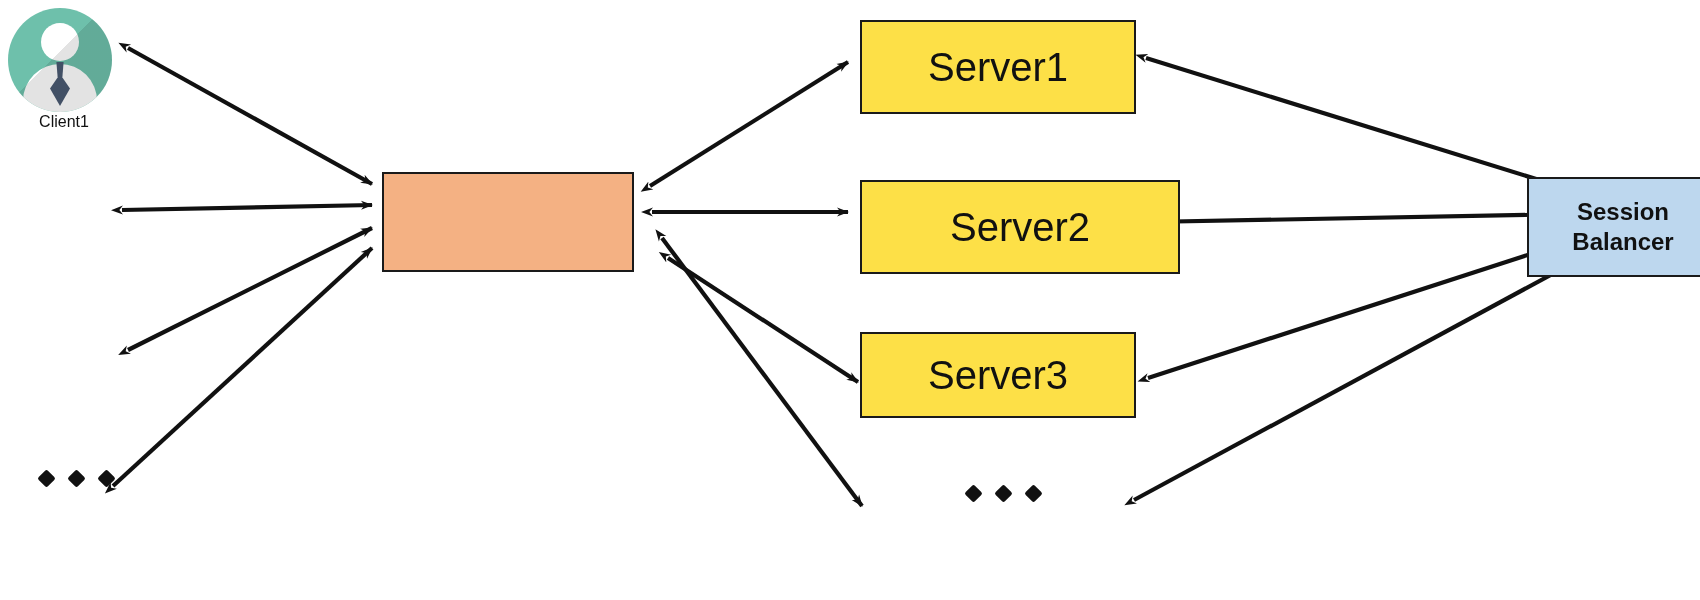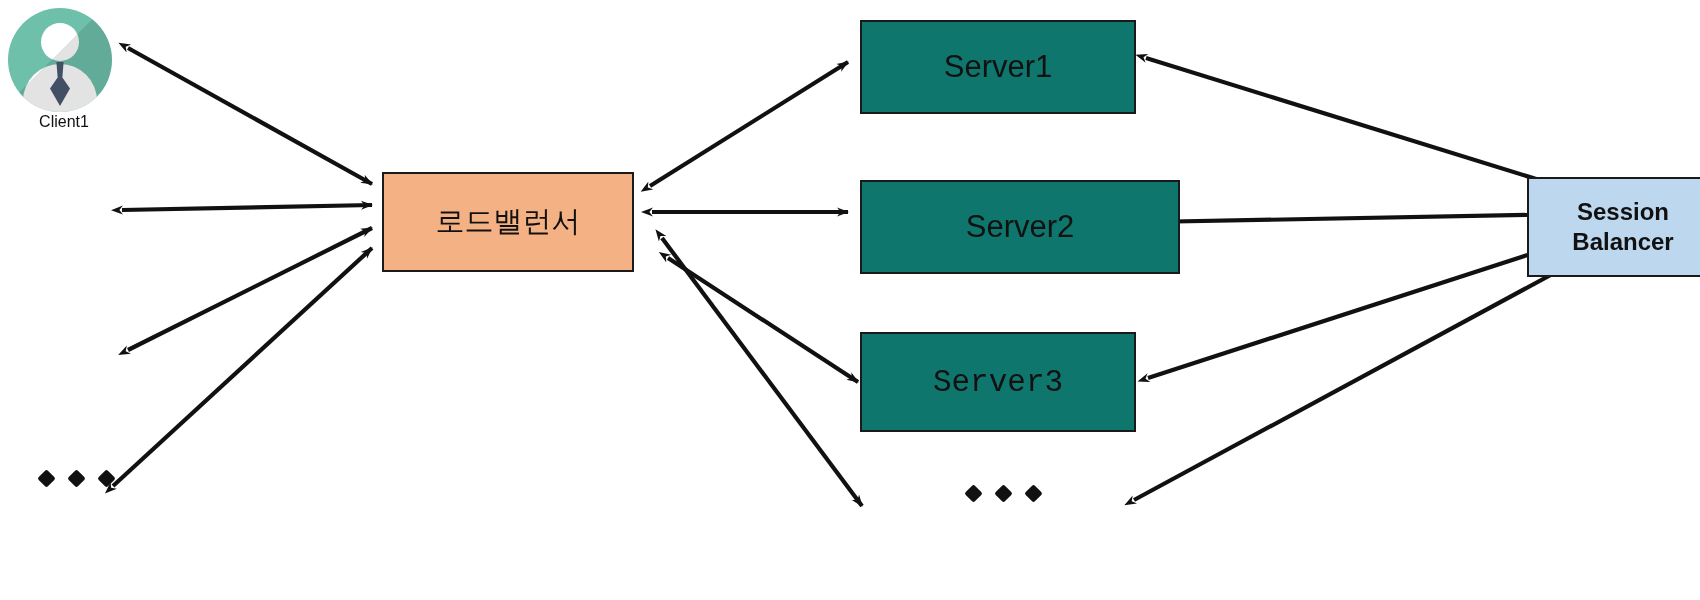--- a/index.html
+++ b/index.html
@@ -111,22 +111,22 @@
     justify-content: center;
     text-align: center;
     color: #111111;
   }
   .box-lb {
     background: #f4b183;
     font-size: 29px;
     line-height: 1.22;
   }
   .box-server {
-    background: #0f766e;
-    font-size: 31px;
+    background: #fde047;
+    font-size: 40px;
   }
   .box-storage {
     background: #bdd7ee;
     font-size: 24px;
     font-weight: bold;
     line-height: 1.25;
   }
 
   
   .ellipsis {
@@ -201,33 +201,32 @@
 
 
   <div class="ellipsis" style="left:40px; top:472px;">
     <i></i>
     <i></i>
     <i></i>
   </div>
 
   <div class="box box-lb" style="left:382px; top:172px; width:252px; height:100px;">
     <div>
-      <div>로드밸런서</div>
     </div>
   </div>
 
   <div class="box box-server" style="left:860px; top:20px; width:276px; height:94px;">
     <span>Server1</span>
   </div>
 
   <div class="box box-server" style="left:860px; top:180px; width:320px; height:94px;">
     <span>Server2</span>
   </div>
 
-  <div class="box box-server" style="left:860px; top:332px; width:276px; height:100px;font-family:Liberation Mono, monospace;">
+  <div class="box box-server" style="left:860px; top:332px; width:276px; height:86px;">
     <span>Server3</span>
   </div>
 
   <div class="ellipsis" style="left:967px; top:487px;">
     <i></i>
     <i></i>
     <i></i>
   </div>
 
   <div class="box box-storage" style="left:1527px; top:177px; width:192px; height:100px;">

